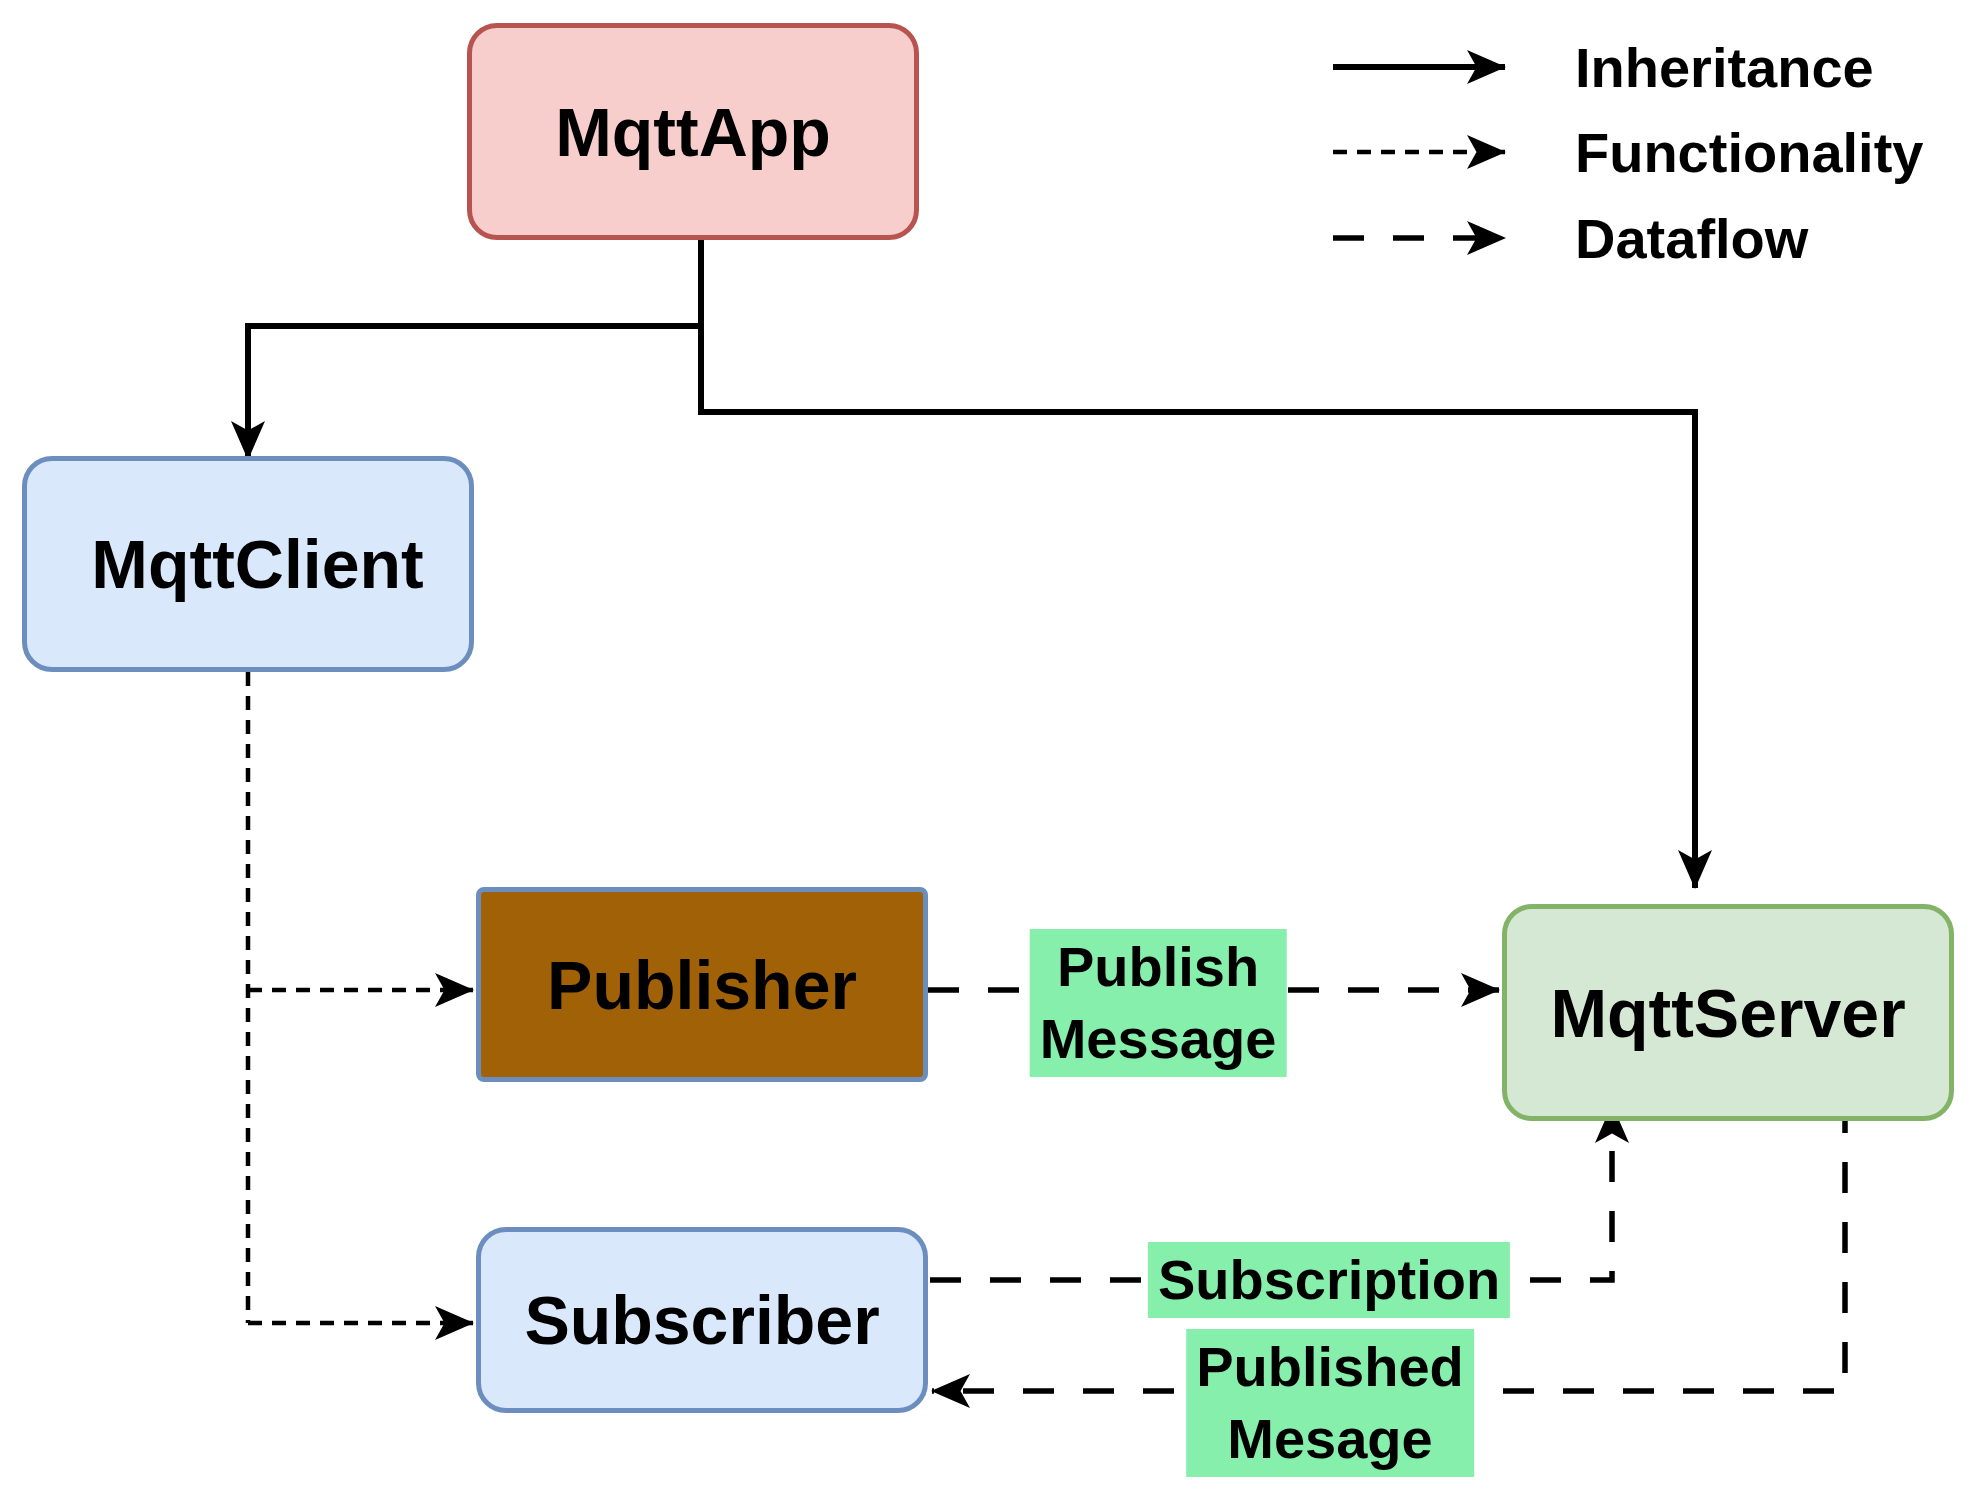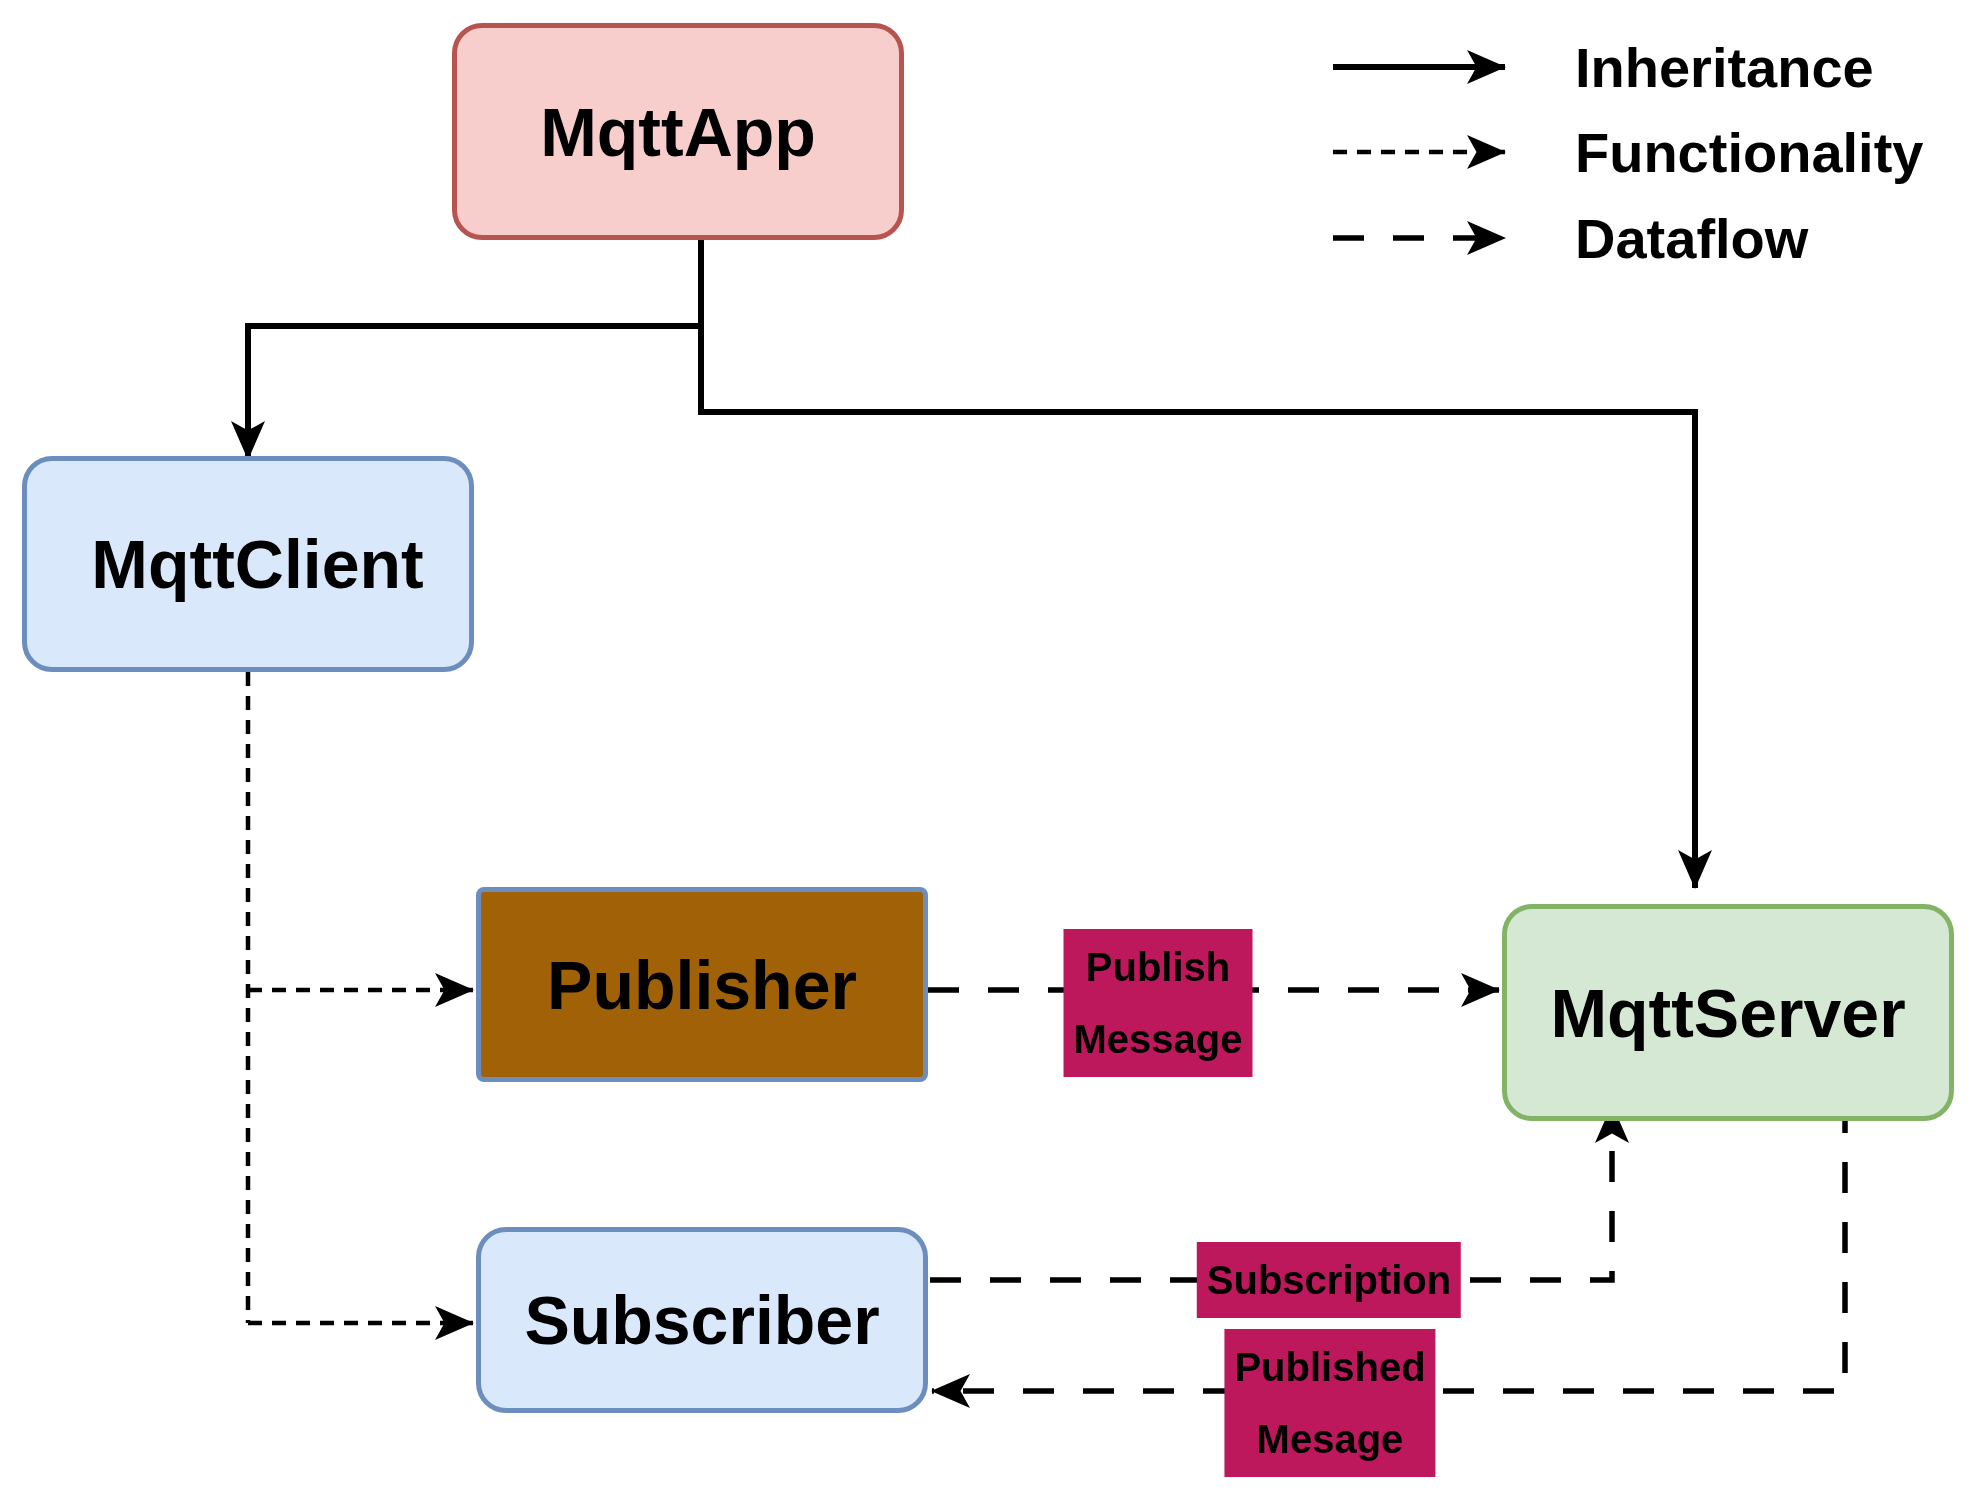--- a/index.html
+++ b/index.html
@@ -31,24 +31,24 @@
   }
   .node .node-label {
     font-size: 68px;
     font-weight: bold;
     letter-spacing: 0px;
     white-space: nowrap;
   }
   .edge-label {
     position: absolute;
     transform: translate(-50%, -50%);
-    background: #be185d;
+    background: #86efac;
     padding: 2px 10px;
     text-align: center;
-    font-size: 40px;
+    font-size: 56px;
     font-weight: bold;
     line-height: 72px;
     white-space: nowrap;
     z-index: 2;
   }
   .legend-label {
     position: absolute;
     transform: translateY(-50%);
     font-size: 56px;
     font-weight: bold;
@@ -80,21 +80,21 @@
 
     <path class="stroke-dashed" d="M928,990 L1499,990" marker-end="url(#arrowhead)"></path>
     <path class="stroke-dashed" d="M930,1280 L1612,1280 L1612,1105" marker-end="url(#arrowhead)"></path>
     <path class="stroke-dashed" d="M1845,1102 L1845,1391 L932,1391" marker-end="url(#arrowhead)"></path>
 
     <path class="stroke-solid" d="M1333,67 L1505,67" marker-end="url(#arrowhead)"></path>
     <path class="stroke-dotted" d="M1333,152 L1505,152" marker-end="url(#arrowhead)"></path>
     <path class="stroke-dashed" d="M1333,238 L1505,238" marker-end="url(#arrowhead)"></path>
   </svg>
 
-  <div class="node" style="left: 452px; top: 23px; width: 452px; height: 217px; background-color: rgb(248, 206, 204); border-color: rgb(184, 84, 80);">
+  <div class="node" style="left: 467px; top: 23px; width: 452px; height: 217px; background-color: rgb(248, 206, 204); border-color: rgb(184, 84, 80);">
     <span class="node-label">MqttApp</span>
   </div>
 
   <div class="node" style="left: 22px; top: 456px; width: 452px; height: 216px; background-color: rgb(218, 232, 252); border-color: rgb(108, 142, 191); padding-left: 19px;">
     <span class="node-label">MqttClient</span>
   </div>
 
   <div class="node" style="left: 476px; top: 887px; width: 452px; height: 195px; background-color: #a16207; border-color: rgb(108, 142, 191); border-radius: 8px;">
     <span class="node-label">Publisher</span>
   </div>

